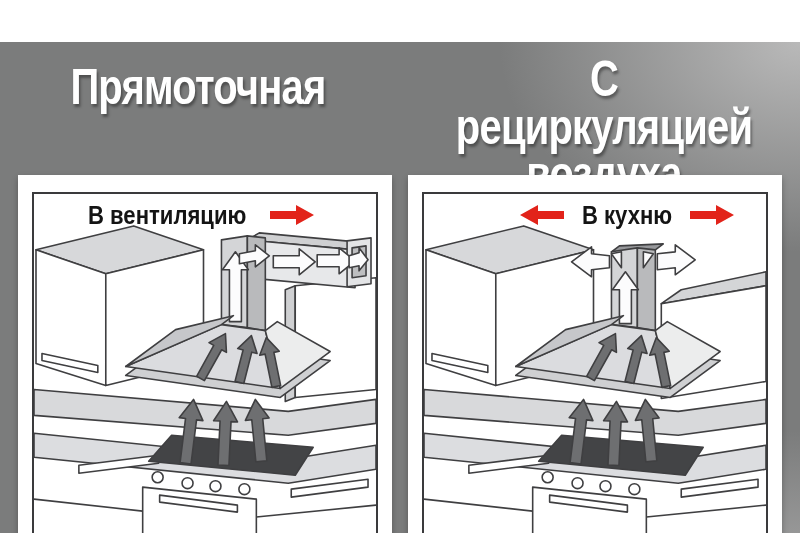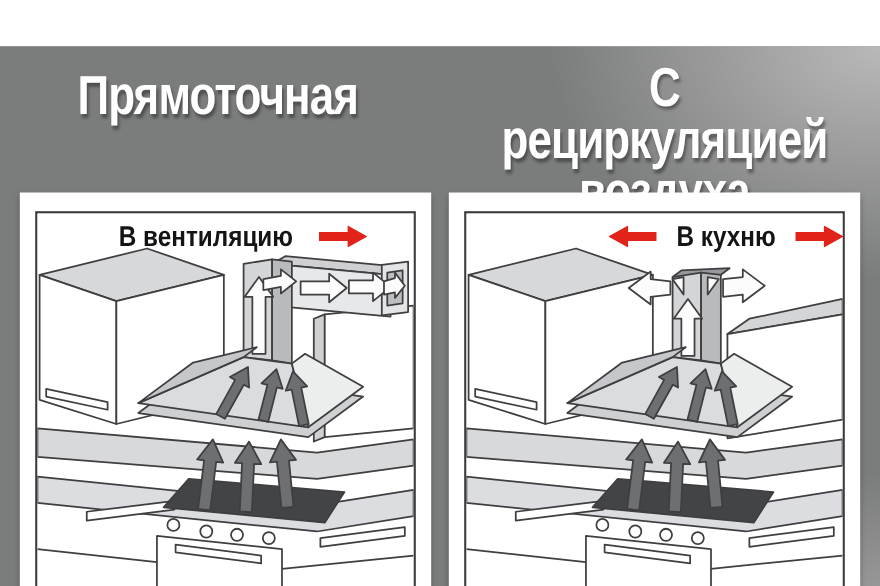--- a/index.html
+++ b/index.html
@@ -17,22 +17,22 @@
   .panel{position:absolute;top:133px;width:374px;height:388px;background:#ffffff;
     box-shadow:0 3px 6px rgba(0,0,0,0.28);}
   .panel-left{left:18px;}
   .panel-right{left:408px;}
   .inner{position:absolute;left:14px;top:17px;right:14px;bottom:16px;border:2px solid #3a3a3c;}
   .scene{position:absolute;left:0;top:0;width:100%;height:100%;}
   .scene polygon,.scene polyline,.scene path,.scene circle{stroke:#3f3f41;stroke-width:1.6;stroke-linejoin:round;}
   .label-row{position:absolute;display:flex;align-items:center;gap:10px;}
   .panel-label{font-weight:700;font-size:26px;color:#141414;white-space:nowrap;
     transform:scaleX(0.85);transform-origin:center;line-height:1;}
-  .row-left{left:60px;top:8px;justify-content:flex-end;}
-  .row-right{left:129px;top:8px;}
+  .row-left{left:40px;top:8px;justify-content:flex-end;}
+  .row-right{left:96px;top:8px;}
   .red-arrow{display:block;width:44px;height:20px;flex:0 0 auto;}
 </style>
 </head>
 <body>
 
 <div class="stage">
 
   <h1 class="title title-left">Прямоточная</h1>
   <h1 class="title title-right"><span>С рециркуляцией</span><br><span>воздуха</span></h1>
 

